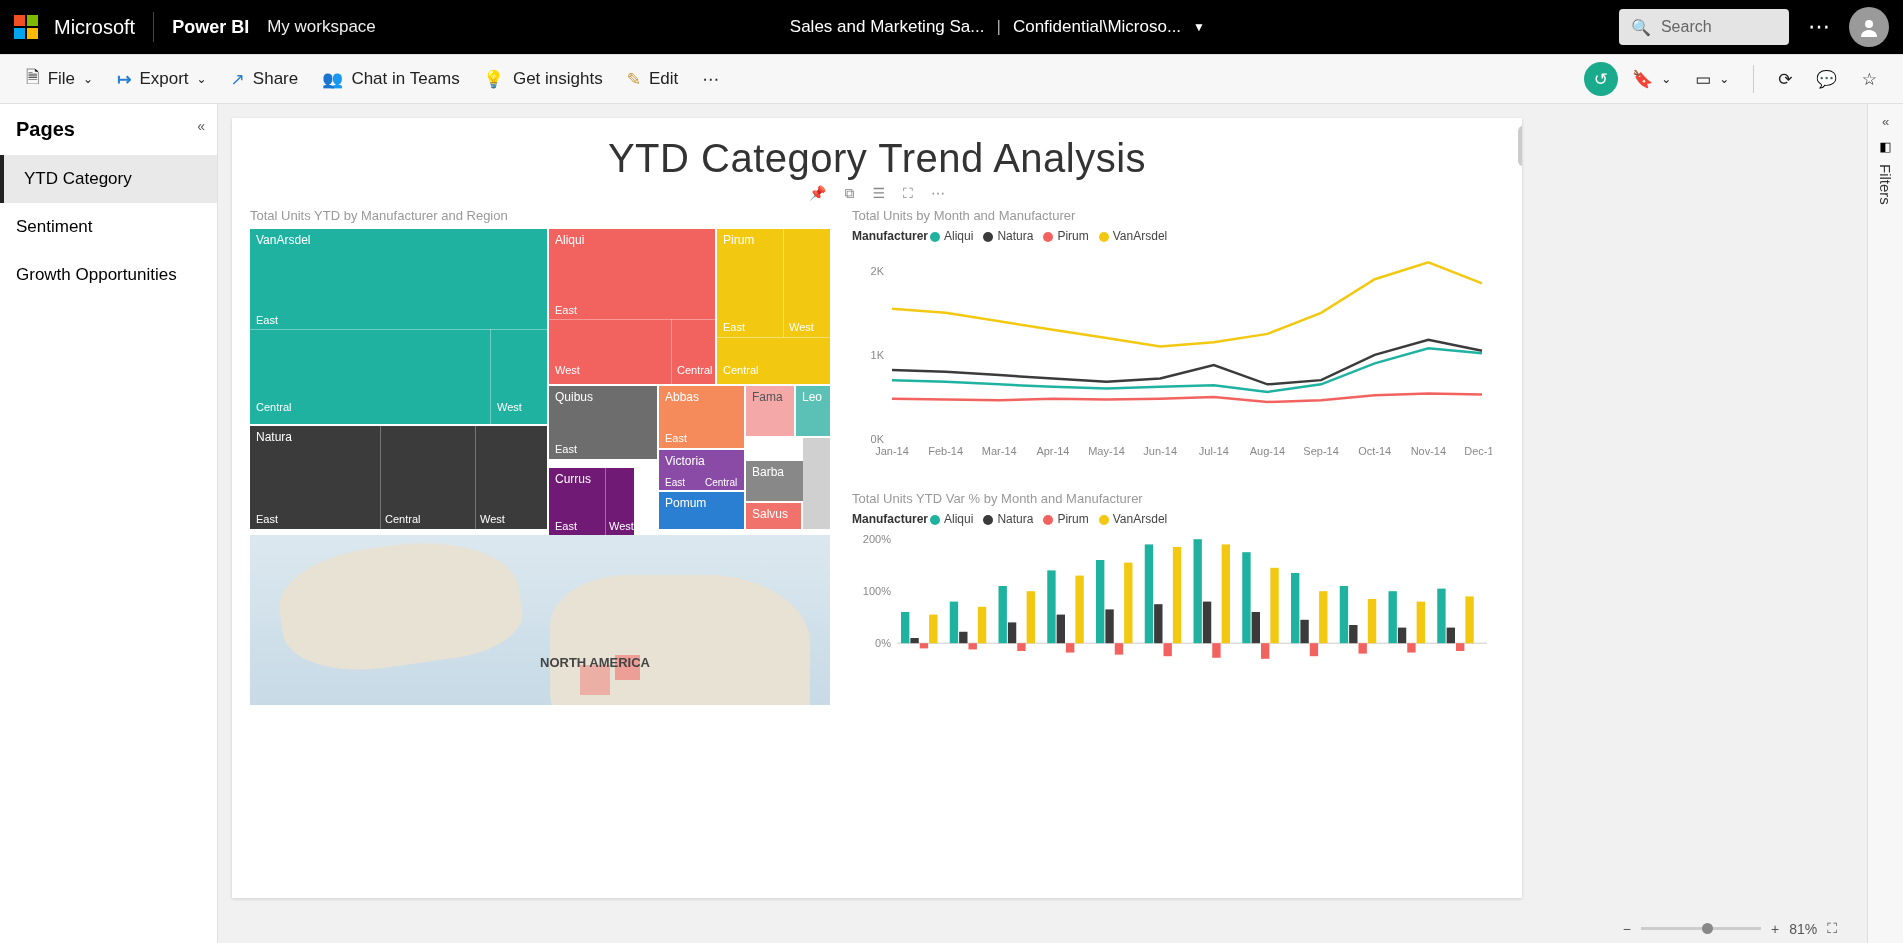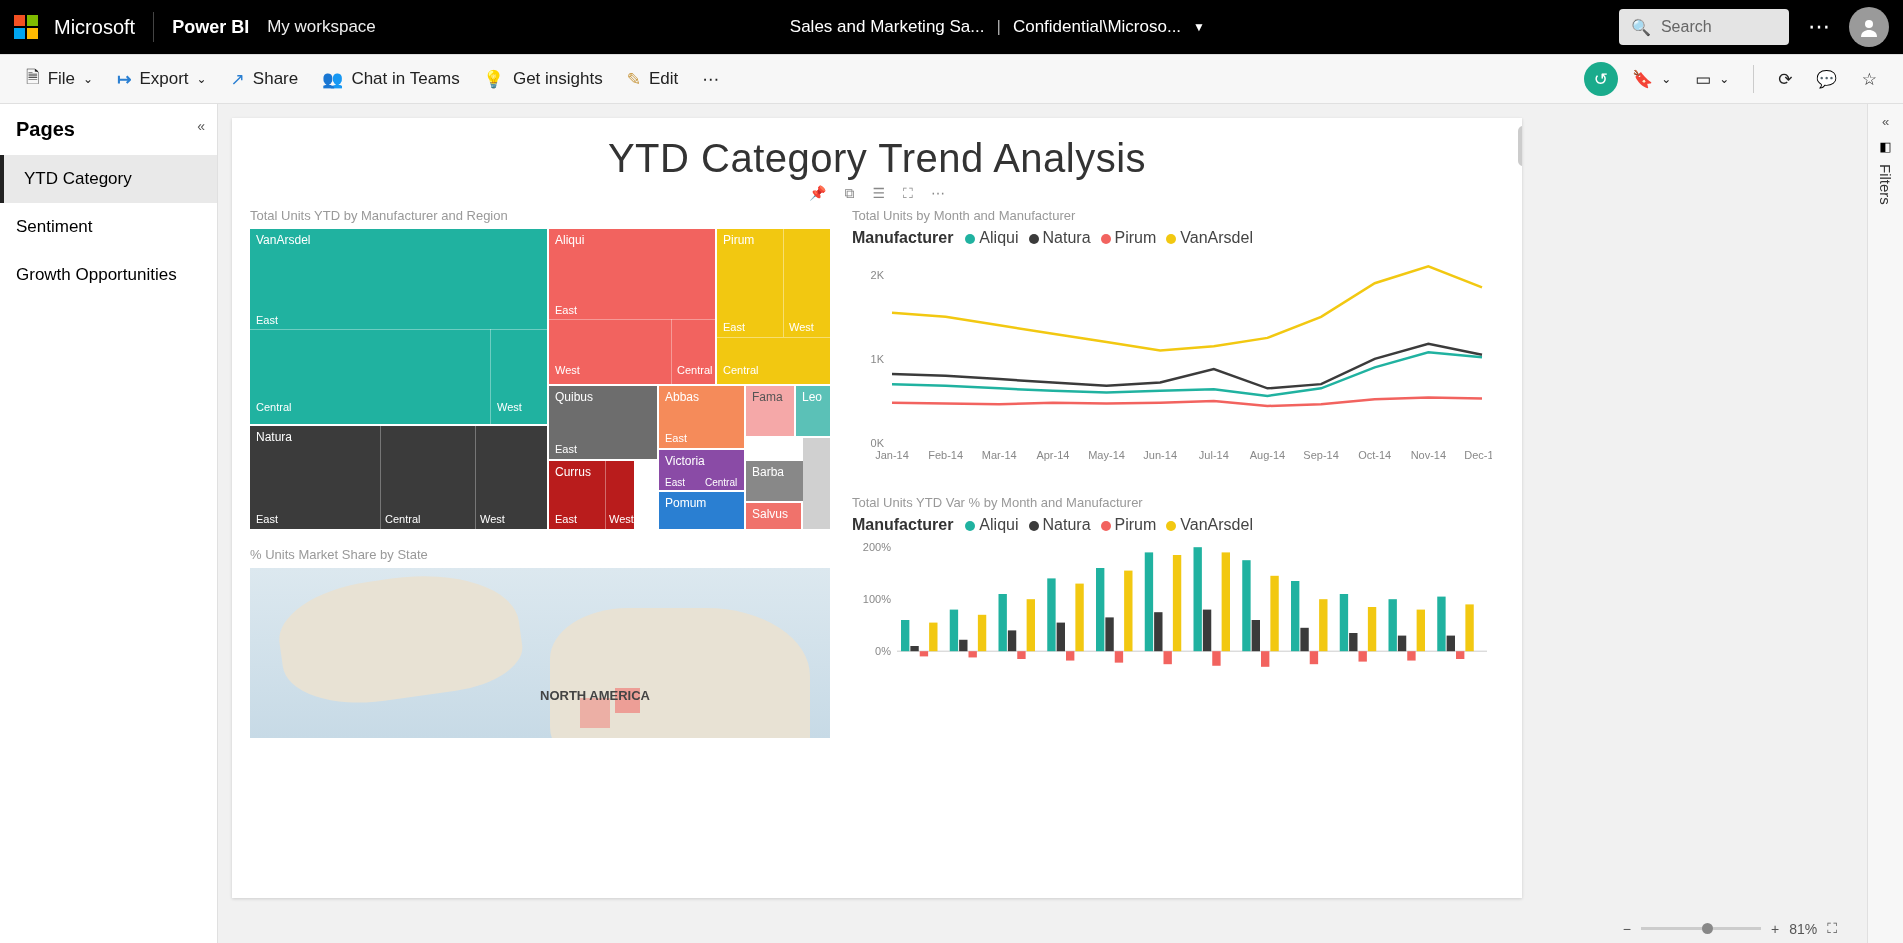--- a/index.html
+++ b/index.html
@@ -28,21 +28,21 @@
 .pages-title { font-size:20px; font-weight:600; padding:14px 16px; }
 .collapse-arrow { position:absolute; top:14px; right:12px; color:#555; font-size:14px; }
 .page-item { padding:14px 16px; font-size:17px; cursor:pointer; }
 .page-item.active { background:#e9e9e9; border-left:4px solid #222; padding-left:20px; font-weight:500; }
 .canvas-wrap { flex:1; background:#f1f1f1; padding:14px 10px 0 14px; position:relative; }
 .report-canvas { background:#fff; width:1290px; height:780px; box-shadow:0 1px 3px rgba(0,0,0,0.15); padding:14px 18px; overflow:hidden; position:relative; }
 .report-title { text-align:center; font-size:40px; font-weight:300; color:#333; letter-spacing:0.5px; margin-top:4px; }
 .visual-actions { display:flex; gap:18px; justify-content:center; color:#888; font-size:14px; margin-top:4px; }
 .grid { display:grid; grid-template-columns: 590px 650px; gap:12px; margin-top:6px; }
 .chart-title { font-size:13px; color:#999; margin-bottom:6px; }
-.legend { font-size:16px; color:#444; display:flex; align-items:flex-end; gap:10px; margin-bottom:6px; }
+.legend { font-size:12px; color:#444; display:flex; align-items:flex-end; gap:0; margin-bottom:6px; }
 .legend b { font-weight:600; color:#333; margin-right:2px; }
 .dot { width:10px; height:10px; border-radius:50%; display:inline-block; margin-right:4px; vertical-align:middle; }
 .treemap { width:580px; height:300px; position:relative; font-size:12px; color:#fff; }
 .tm-cell { position:absolute; padding:4px 6px; overflow:hidden; }
 .tm-sub { position:absolute; font-size:11px; color:#fff; }
 svg text { font-size:11px; fill:#888; }
 .map-box { width:580px; height:170px; background:linear-gradient(180deg,#dce8ef 0%, #c7dae6 100%); position:relative; overflow:hidden; margin-top:6px; }
 .map-land { position:absolute; background:#e8e2d4; }
 .map-label { position:absolute; font-size:13px; font-weight:700; color:#444; }
 .scrollbar-stub { position:absolute; top:8px; right:-6px; width:10px; height:40px; background:#ccc; border-radius:5px; }
@@ -187,21 +187,21 @@
               <span class="tm-sub" style="left:6px;top:135px">West</span>
               <span class="tm-sub" style="left:128px;top:135px">Central</span>
               <div style="position:absolute;left:0;top:90px;width:100%;height:1px;background:rgba(255,255,255,0.35)"></div>
               <div style="position:absolute;left:122px;top:90px;width:1px;height:65px;background:rgba(255,255,255,0.35)"></div>
             </div>
 
             <div class="tm-cell" style="left:299px;top:157px;width:108px;height:73px;background:#6d6d6d;">Quibus
               <span class="tm-sub" style="left:6px;bottom:4px">East</span>
             </div>
 
-            <div class="tm-cell" style="left:299px;top:232px;width:85px;height:68px;background:#b91c1c;">Currus
+            <div class="tm-cell" style="left:299px;top:239px;width:85px;height:68px;background:#701a75;">Currus
               <span class="tm-sub" style="left:6px;bottom:4px">East</span>
               <span class="tm-sub" style="left:60px;bottom:4px">West</span>
               <div style="position:absolute;left:56px;top:0;width:1px;height:100%;background:rgba(255,255,255,0.35)"></div>
             </div>
 
             <div class="tm-cell" style="left:409px;top:157px;width:85px;height:62px;background:#f58b5a;">Abbas
               <span class="tm-sub" style="left:6px;bottom:4px">East</span>
             </div>
 
             <div class="tm-cell" style="left:409px;top:221px;width:85px;height:40px;background:#8a4ba6;">Victoria
@@ -221,21 +221,20 @@
 
             <div class="tm-cell" style="left:496px;top:157px;width:48px;height:50px;background:#f5a8a8;color:#555">Fama</div>
             <div class="tm-cell" style="left:546px;top:157px;width:34px;height:50px;background:#5bc1b7;">Leo</div>
 
             <div class="tm-cell" style="left:496px;top:232px;width:84px;height:40px;background:#888;">Barba</div>
 
             <div class="tm-cell" style="left:496px;top:274px;width:55px;height:26px;background:#f0726b;">Salvus</div>
             <div class="tm-cell" style="left:553px;top:209px;width:27px;height:91px;background:#d0d0d0;"></div>
           </div>
 
-          <div class="chart-title" style="margin-top:18px">% Units Market Share by State</div>
           <div class="map-box">
             <div class="map-land" style="left:30px;top:10px;width:240px;height:120px;border-radius:40% 50% 30% 40%; transform:rotate(-8deg);"></div>
             <div class="map-land" style="left:300px;top:40px;width:260px;height:170px;border-radius:30% 40% 20% 30%;"></div>
             <div style="position:absolute;left:330px;top:130px;width:30px;height:30px;background:#f2635f66;"></div>
             <div style="position:absolute;left:365px;top:120px;width:25px;height:25px;background:#f2635f88;"></div>
             <div class="map-label" style="left:290px;top:120px">NORTH AMERICA</div>
           </div>
         </div>
 
         <div>

